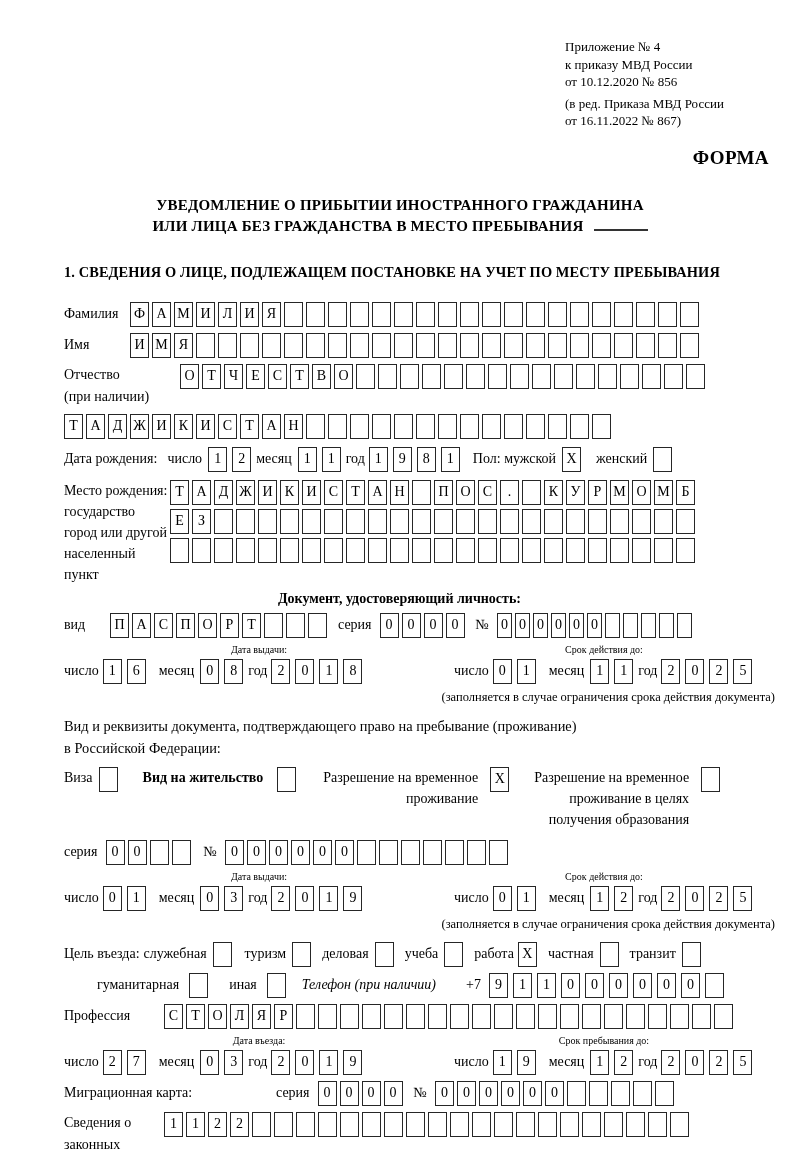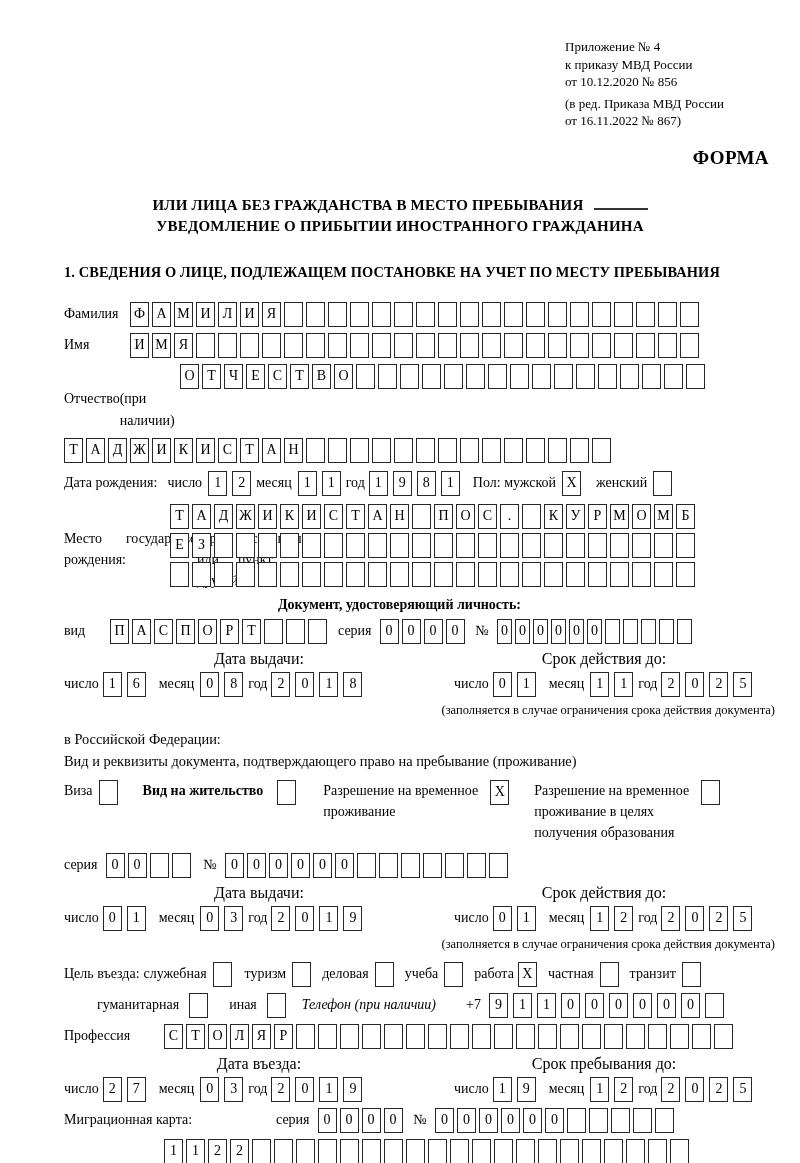--- a/index.html
+++ b/index.html
@@ -19,21 +19,21 @@
   .hdr .gap { margin-top: 4px; }
   .forma { text-align: right; font-weight: bold; font-size: 19px; margin-top: 17px; letter-spacing: .4px; padding-right: 6px; }
   
   .title { text-align: center; font-weight: bold; font-size: 15px; line-height: 21px; margin: 26px 39px 0 0; letter-spacing: .2px; }
   .uline { display: inline-block; width: 54px; border-bottom: 2px solid #333; margin-left: 10px; height: 12px; }
   .sec { font-weight: bold; font-size: 14.4px; margin-top: 27px; margin-bottom: 21px; letter-spacing: .1px; }
   
   .frow { display: flex; align-items: center; margin-bottom: 6px; }
   .frow.top { align-items: flex-start; }
   .lbl { font-size: 14px; white-space: nowrap; }
-  .lblcol { display: flex; font-size: 14px; line-height: 22px; flex: none; margin-top: 24px; }
+  .lblcol { display: flex; flex-direction: column; font-size: 14px; line-height: 22px; flex: none; }
   .w66 { width: 66px; flex: none; }
   .w46 { width: 46px; flex: none; }
   .w90 { width: 90px; flex: none; }
   .w100 { width: 100px; flex: none; }
   .w106 { width: 106px; flex: none; }
   .w116 { width: 116px; flex: none; }
   .w212 { width: 212px; flex: none; }
   .ml8 { margin-left: 8px; } .ml10 { margin-left: 10px; } .ml12 { margin-left: 12px; }
   .ml14 { margin-left: 14px; } .ml25 { margin-left: 13px; font-style: italic; } .ml33 { margin-left: 33px; }
   .mr8 { margin-right: 8px; } .mr6 { margin-right: 6px; } .mr4 { margin-right: 4px; }
@@ -46,51 +46,51 @@
     margin-right: 3px;
     display: inline-flex; align-items: center; justify-content: center;
     font-size: 14px; font-family: "Liberation Serif", "DejaVu Serif", serif;
     background: #fff;
   }
   .tight .cell { width: 15px; margin-right: 3px; }
   .dates .cell { margin-right: 5px; }
   .chk { margin: 0 0 0 6px; }
   
   .center { text-align: center; font-weight: bold; font-size: 14px; margin: 2px 40px 6px 0; }
-  .dhead { display: flex; font-size: 16px; margin: 4px 0 4px; }
+  .dhead { display: flex; font-size: 10px; margin: 4px 0 4px; }
   .dh1 { width: 390px; text-align: center; flex: none; }
   .dh2 { width: 300px; text-align: center; flex: none; }
   .dgroup { display: flex; align-items: center; flex: none; }
   .wg { width: 390px; }
   .noteR { text-align: right; font-size: 12.5px; margin: 0 0 10px; }
   .plain { font-size: 14.4px; line-height: 22px; }
   
   .vrow { display: flex; align-items: flex-start; margin: 8px 0 10px; }
   .vopt { display: flex; align-items: flex-start; }
-  .vlbl { font-size: 14px; line-height: 21px; text-align: left; }
+  .vlbl { font-size: 14px; line-height: 21px; text-align: right; }
   .popt { display: flex; align-items: center; }
 </style>
 </head>
 <body>
 
 <div class="page">
 
   <div class="hdr">
     <div>Приложение № 4</div>
     <div>к приказу МВД России</div>
     <div>от 10.12.2020 № 856</div>
     <div class="gap">(в ред. Приказа МВД России</div>
     <div>от 16.11.2022 № 867)</div>
   </div>
 
   <div class="forma">ФОРМА</div>
 
   <div class="title">
+    <div>УВЕДОМЛЕНИЕ О ПРИБЫТИИ ИНОСТРАННОГО ГРАЖДАНИНА</div>
     <div><span>ИЛИ ЛИЦА БЕЗ ГРАЖДАНСТВА В МЕСТО ПРЕБЫВАНИЯ</span><span class="uline"></span></div>
-    <div>УВЕДОМЛЕНИЕ О ПРИБЫТИИ ИНОСТРАННОГО ГРАЖДАНИНА</div>
   </div>
 
   <div class="sec">1. СВЕДЕНИЯ О ЛИЦЕ, ПОДЛЕЖАЩЕМ ПОСТАНОВКЕ НА УЧЕТ ПО МЕСТУ ПРЕБЫВАНИЯ</div>
 
   <div class="frow">
     <span class="lbl w66">Фамилия</span>
     <div class="boxes">
         <div class="cell">Ф</div>
         <div class="cell">А</div>
         <div class="cell">М</div>
@@ -411,22 +411,22 @@
       <div class="boxes dates">
           <div class="cell">2</div>
           <div class="cell">0</div>
           <div class="cell">2</div>
           <div class="cell">5</div>
         </div>
     </div>
   </div>
   <div class="noteR">(заполняется в случае ограничения срока действия документа)</div>
 
+  <div class="plain">Вид и реквизиты документа, подтверждающего право на пребывание (проживание)</div>
   <div class="plain">в Российской Федерации:</div>
-  <div class="plain">Вид и реквизиты документа, подтверждающего право на пребывание (проживание)</div>
 
   <div class="vrow">
     <div class="vopt">
       <span class="vlbl">Виза</span>
       <div class="boxes chk">
           <div class="cell"></div>
         </div>
     </div>
     <div class="vopt" style="margin-left:22px;font-weight:bold;">
       <span class="vlbl">Вид на жительство</span>

